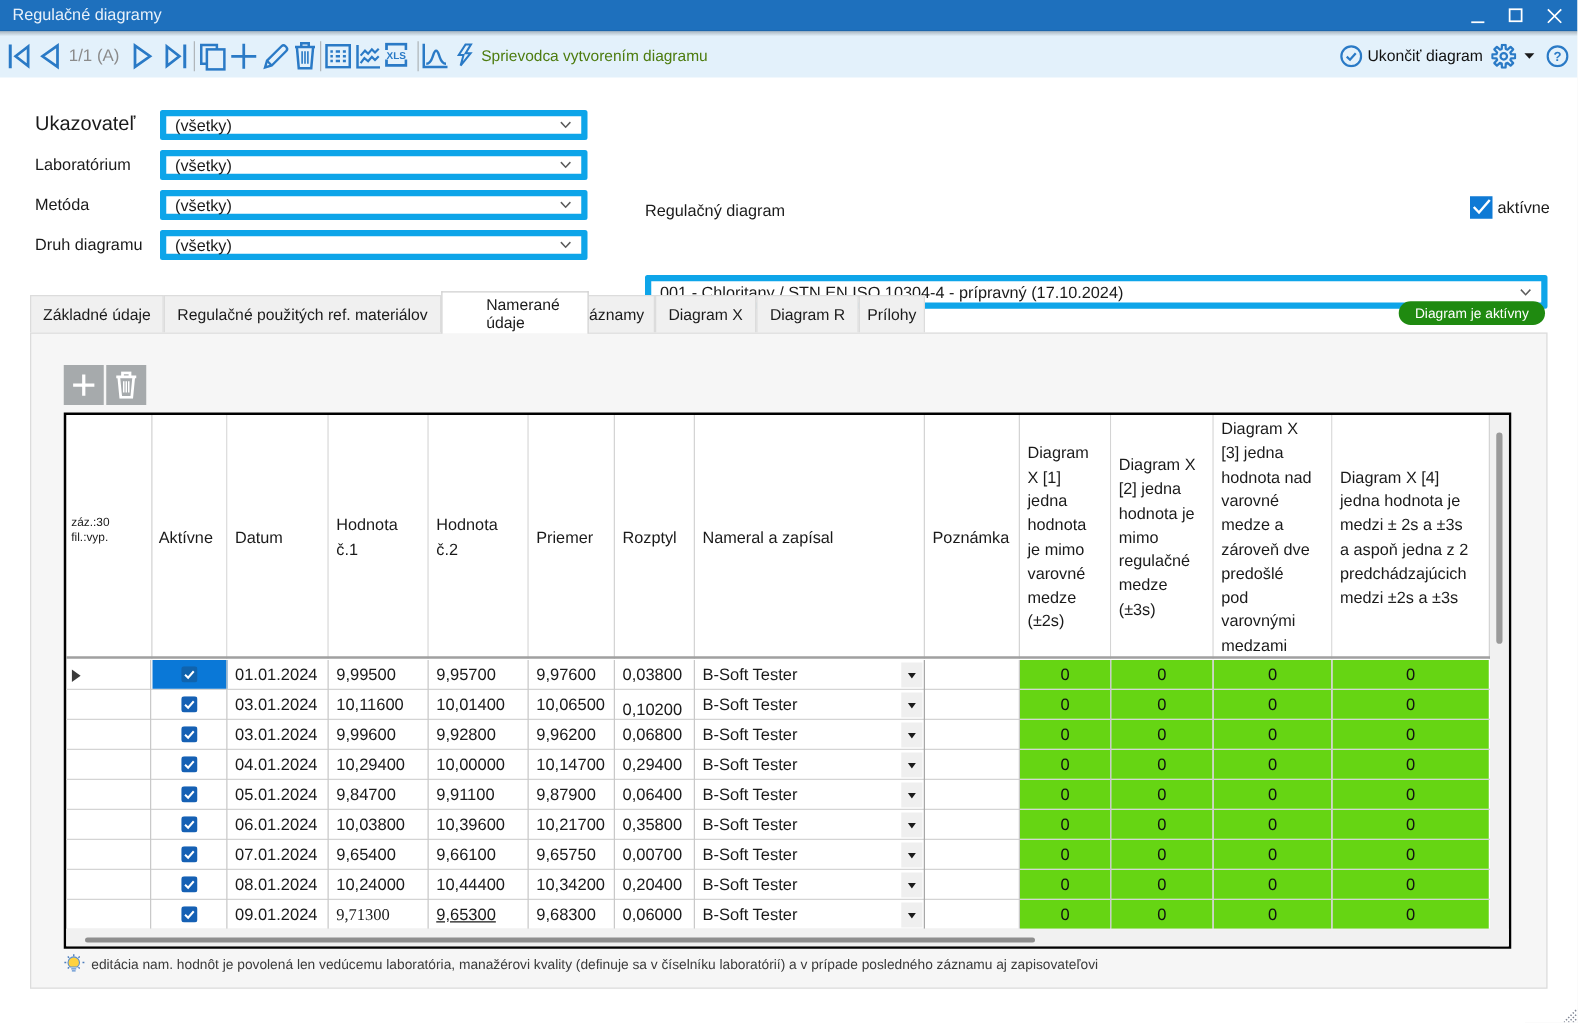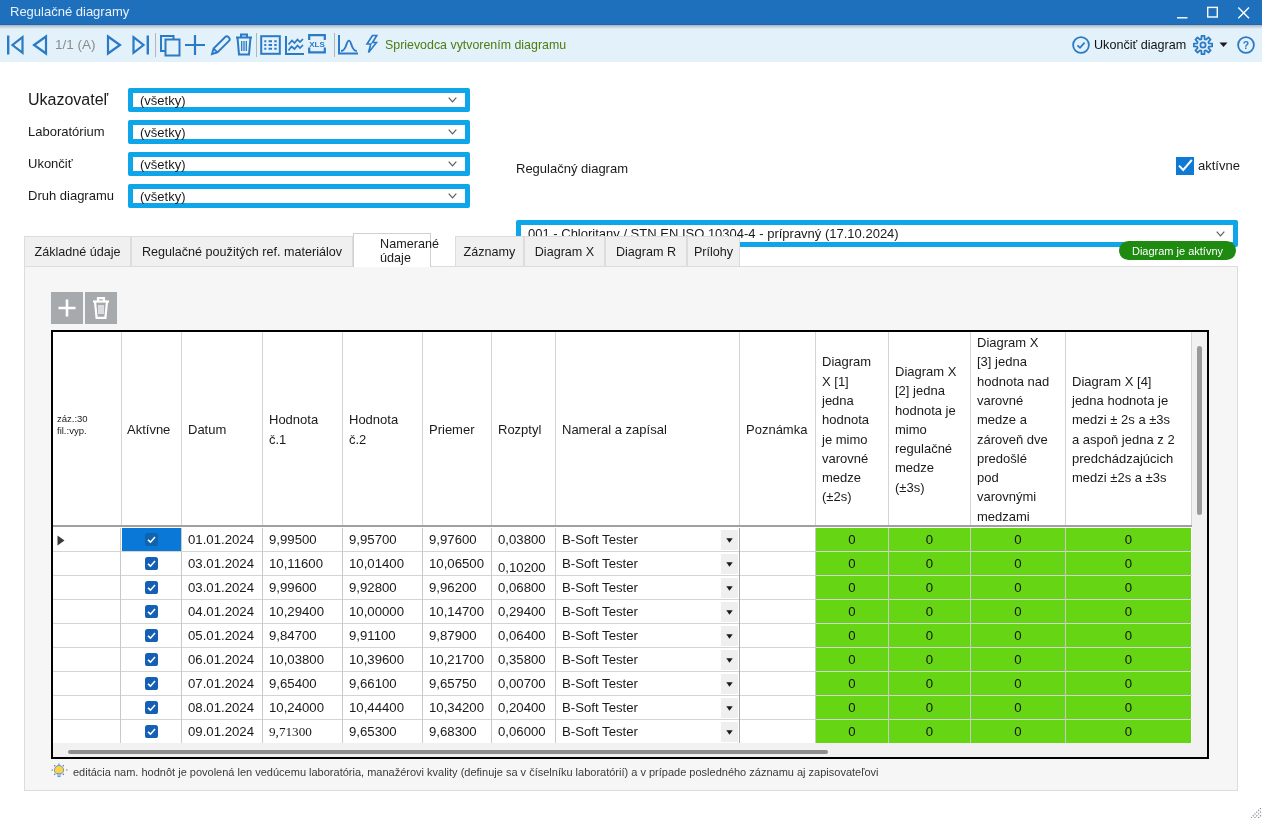--- a/index.html
+++ b/index.html
@@ -96,21 +96,21 @@
     <text x="9" y="13" font-size="10.5" font-weight="bold" fill="#2a7ac6" text-anchor="middle" font-family="Liberation Sans">?</text>
   </svg>
 <div style="position:absolute;left:28px;top:88px;height:23px;line-height:23px;font-size:16px;">Ukazovateľ</div>
 <div class="combo" style="left:128px;top:88px;width:342px;height:24px;font-size:13px;">(všetky)<svg class="chev" viewBox="0 0 9 6">
       <path d="M0.7 0.7 L4.5 4.8 L8.3 0.7" stroke="#5c5c5c" stroke-width="1.2" fill="none"></path>
     </svg></div>
 <div style="position:absolute;left:28px;top:120px;height:23px;line-height:23px;font-size:13px;">Laboratórium</div>
 <div class="combo" style="left:128px;top:120px;width:342px;height:24px;font-size:13px;">(všetky)<svg class="chev" viewBox="0 0 9 6">
       <path d="M0.7 0.7 L4.5 4.8 L8.3 0.7" stroke="#5c5c5c" stroke-width="1.2" fill="none"></path>
     </svg></div>
-<div style="position:absolute;left:28px;top:152px;height:23px;line-height:23px;font-size:13px;">Ukončiť</div>
+<div style="position:absolute;left:28px;top:152px;height:23px;line-height:23px;font-size:13px;">Metóda</div>
 <div class="combo" style="left:128px;top:152px;width:342px;height:24px;font-size:13px;">(všetky)<svg class="chev" viewBox="0 0 9 6">
       <path d="M0.7 0.7 L4.5 4.8 L8.3 0.7" stroke="#5c5c5c" stroke-width="1.2" fill="none"></path>
     </svg></div>
 <div style="position:absolute;left:28px;top:184px;height:23px;line-height:23px;font-size:13px;">Druh diagramu</div>
 <div class="combo" style="left:128px;top:184px;width:342px;height:24px;font-size:13px;">(všetky)<svg class="chev" viewBox="0 0 9 6">
       <path d="M0.7 0.7 L4.5 4.8 L8.3 0.7" stroke="#5c5c5c" stroke-width="1.2" fill="none"></path>
     </svg></div>
 <div style="position:absolute;left:516px;top:160px;height:18px;line-height:18px;font-size:13px;">Regulačný diagram</div>
 <div class="combo" style="left:516px;top:184px;width:722px;height:27px;font-size:13px;margin-top:36px;">001 - Chloritany / STN EN ISO 10304-4 - prípravný (17.10.2024)<svg class="chev" viewBox="0 0 9 6">
       <path d="M0.7 0.7 L4.5 4.8 L8.3 0.7" stroke="#5c5c5c" stroke-width="1.2" fill="none"></path>
@@ -119,21 +119,21 @@
 <svg class="abs" style="left:1178px;top:159px" width="15" height="13" viewBox="0 0 15 13">
     <path d="M1 6.6 L5.2 11 L13.8 1" stroke="#fff" stroke-width="2" fill="none"></path>
   </svg>
 <div style="position:absolute;left:1198px;top:158px;height:16px;line-height:16px;font-size:13px;">aktívne</div>
 <div class="tab" style="left:24px;width:107px;">Základné údaje</div>
 <div class="tab" style="left:131px;width:222px;">Regulačné použitých ref. materiálov</div>
 <div class="tab" style="left:455px;width:69px;">Záznamy</div>
 <div class="tab" style="left:524px;width:81px;">Diagram X</div>
 <div class="tab" style="left:605px;width:82px;">Diagram R</div>
 <div class="tab" style="left:687px;width:53px;">Prílohy</div>
-<div class="tab" style="left:353px;width:78px;top:233px;height:34px;background:#fff;border:1px solid #d0d0d0;border-bottom:none;z-index:3;padding-left:35px;">Namerané údaje</div>
+<div class="tab" style="left:353px;width:118px;top:233px;height:34px;background:#fff;border:1px solid #d0d0d0;border-bottom:none;z-index:3;padding-left:35px;">Namerané údaje</div>
 <div style="position:absolute;left:1119px;top:241px;width:117px;height:19px;background:#1f8a10;border-radius:9.5px;color:#fff;font-size:11px;display:flex;align-items:center;justify-content:center;">Diagram je aktívny</div>
 <div style="position:absolute;left:24px;top:266px;width:1214px;height:525px;background:#f6f6f6;border:1px solid #dcdcdc;"></div>
 <div style="position:absolute;left:51px;top:292px;width:32px;height:32px;background:#a6aaac;"></div>
 <svg class="abs" style="left:57px;top:298px" width="20" height="20" viewBox="0 0 20 20">
     <path d="M10 1.5 V18.5 M1.5 10 H18.5" stroke="#fff" stroke-width="2.6" fill="none"></path>
   </svg>
 <div style="position:absolute;left:85px;top:292px;width:32px;height:32px;background:#a6aaac;"></div>
 <svg class="abs" style="left:92px;top:297px" width="18" height="22" viewBox="0 0 18 22">
     <path d="M1 4.5 H17" stroke="#fff" stroke-width="2.2" fill="none"></path>
     <path d="M6 4 V1.2 H12 V4" stroke="#fff" stroke-width="2.2" fill="none"></path>
@@ -330,21 +330,21 @@
 <div style="position:absolute;left:1066px;top:696px;width:125px;height:23px;background:#66d513;display:flex;align-items:center;justify-content:center;font-size:13.2px;color:#111;">0</div>
 <div style="position:absolute;left:53px;top:743px;width:1139px;height:1px;background:#d4d4d4;"></div>
 <div style="position:absolute;left:145px;top:725px;">
     <svg width="13" height="13" viewBox="0 0 13 13" style="display:block">
       <rect x="0" y="0" width="13" height="13" rx="2.6" fill="#1560b4"></rect>
       <path d="M3 6.8 L5.5 9.2 L10 4" stroke="#fff" stroke-width="1.6" fill="none"></path>
     </svg>
   </div>
 <div class="cell" style="left:188px;top:720px;width:73px;">09.01.2024</div>
 <div class="cell" style="left:269px;top:720px;width:72px;font-family:Liberation Serif, serif;">9,71300</div>
-<div class="cell" style="left:349px;top:720px;width:72px;">9,65300</div>
+<div class="cell" style="left:349px;top:720px;width:72px;text-decoration:underline;">9,65300</div>
 <div class="cell" style="left:429px;top:720px;width:61px;">9,68300</div>
 <div class="cell" style="left:498px;top:720px;width:56px;">0,06000</div>
 <div class="cell" style="left:556px;top:720px;width:183px;padding-left:6px;">B-Soft Tester<div style="position:absolute;right:1px;top:2px;width:17px;height:20px;background:#efefef;">
       <svg width="7" height="5" viewBox="0 0 7 5" style="position:absolute;left:5px;top:8px">
         <path d="M0.3 0.3 H6.7 L3.5 4.7 Z" fill="#1a1a1a"></path>
       </svg>
     </div></div>
 <div style="position:absolute;left:816px;top:720px;width:72px;height:23px;background:#66d513;display:flex;align-items:center;justify-content:center;font-size:13.2px;color:#111;">0</div>
 <div style="position:absolute;left:889px;top:720px;width:81px;height:23px;background:#66d513;display:flex;align-items:center;justify-content:center;font-size:13.2px;color:#111;">0</div>
 <div style="position:absolute;left:971px;top:720px;width:94px;height:23px;background:#66d513;display:flex;align-items:center;justify-content:center;font-size:13.2px;color:#111;">0</div>

